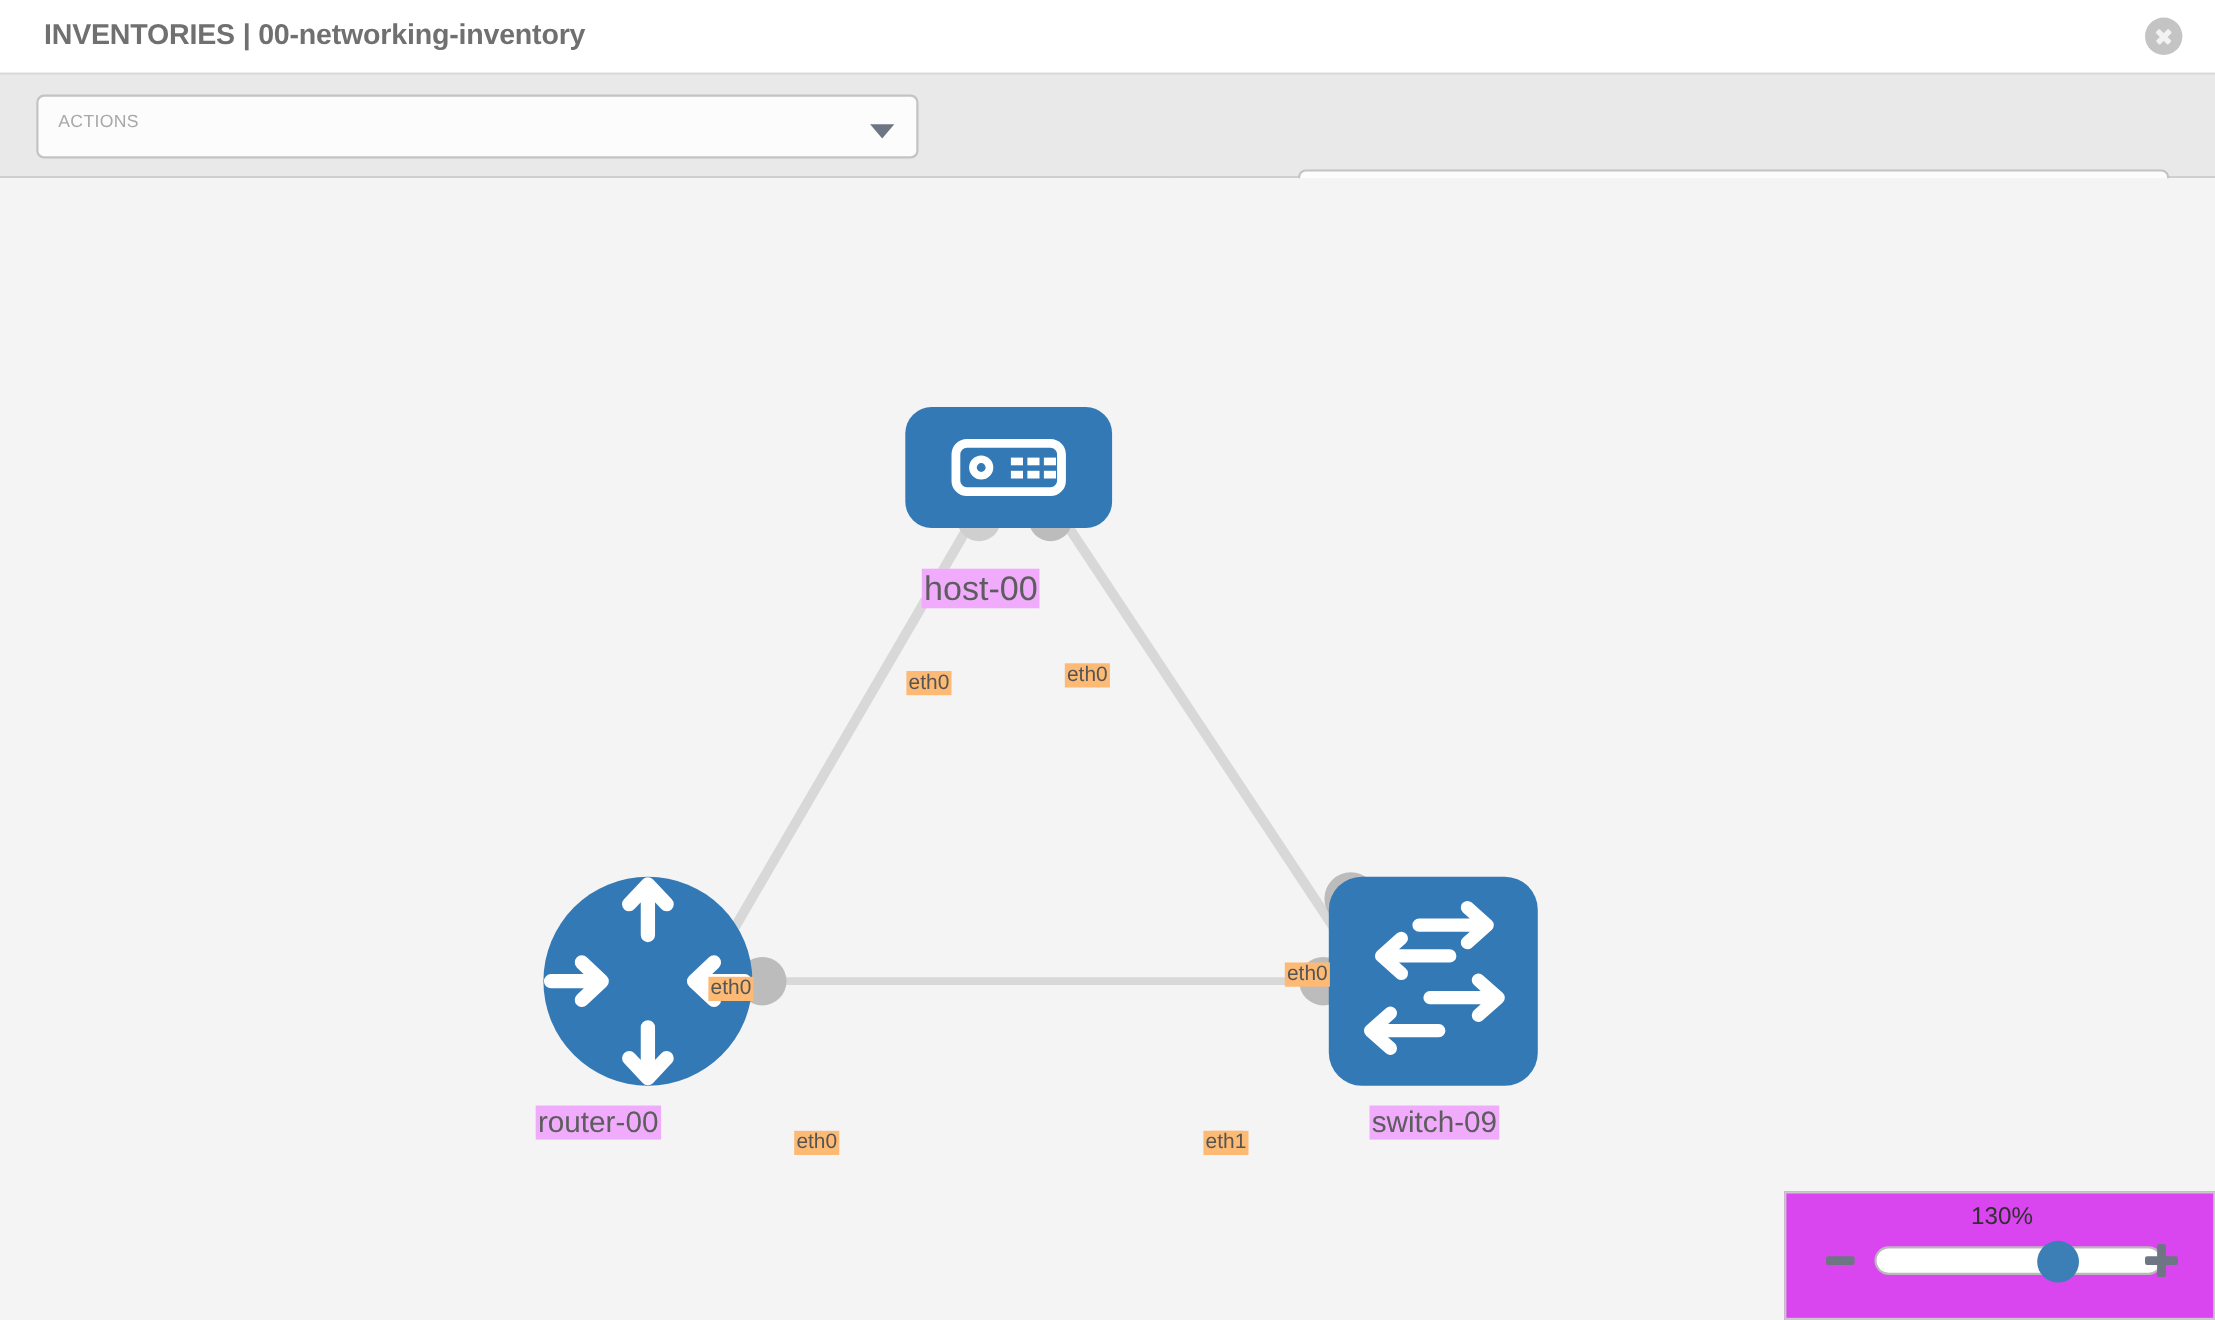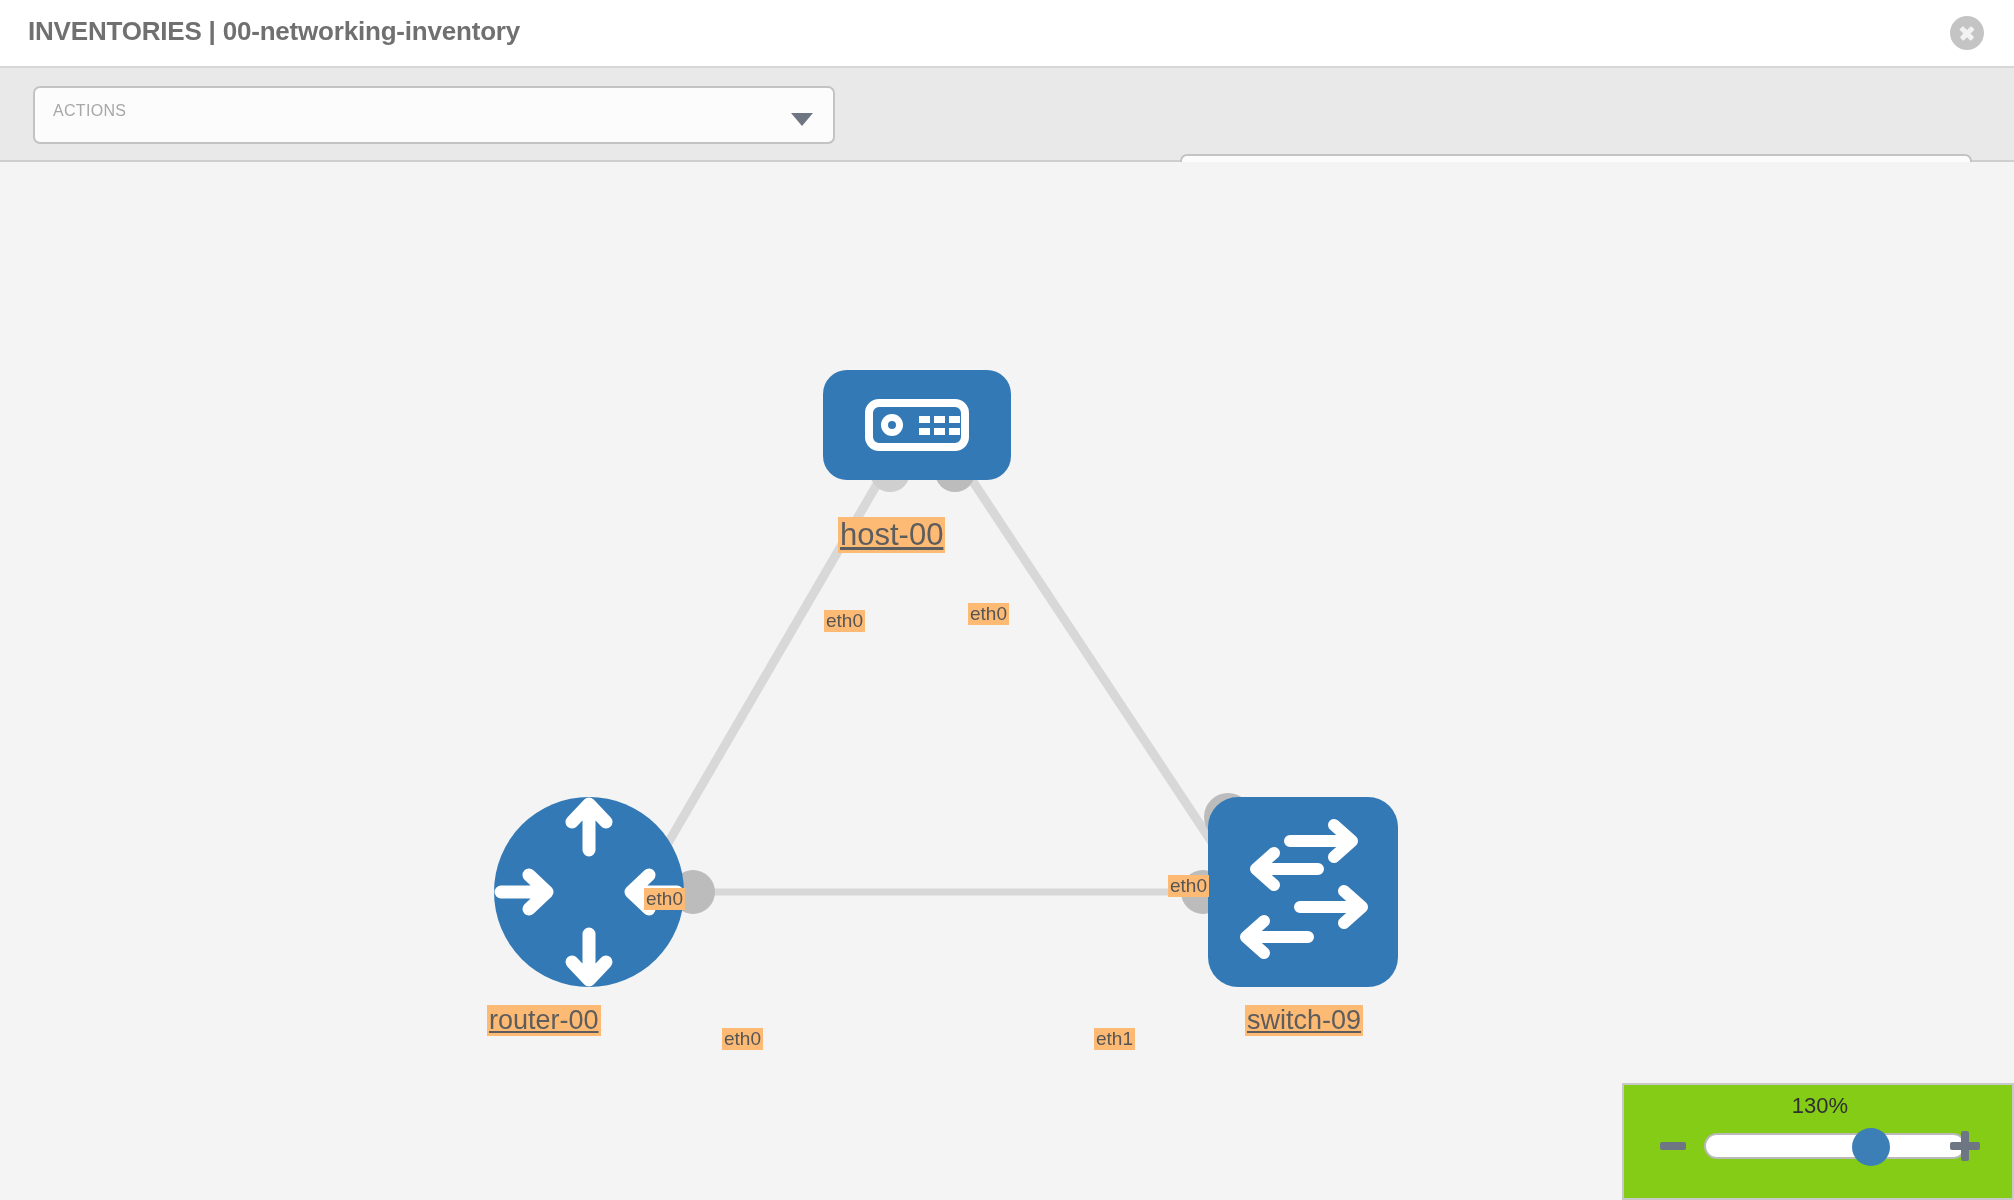--- a/index.html
+++ b/index.html
@@ -11,21 +11,21 @@
   }
   .app { position: relative; width: 2014px; height: 1200px; background: #ffffff; }
 
   
   .header {
     position: absolute; left: 0; top: 0; width: 2014px; height: 68px;
     background: #ffffff;
     border-bottom: 2px solid #d7d7d7;
   }
   .page-title {
-    position: absolute; left: 28px; top: 16px;
+    position: absolute; left: 40px; top: 16px;
     font-size: 26px; font-weight: bold; color: #707070;
     letter-spacing: -0.2px; white-space: nowrap; text-align: center;
   }
   .close-btn {
     position: absolute; right: 30px; top: 16px;
     width: 34px; height: 34px; border-radius: 50%;
     background: #c4c4c4; cursor: pointer;
   }
   .close-btn::before, .close-btn::after {
     content: ""; position: absolute; left: 9px; top: 15px;
@@ -84,38 +84,37 @@
     width: 2014px; height: 1038px;
     background: #f4f4f4;
     overflow: hidden;
   }
   .topo-svg { position: absolute; left: 0; top: 0; }
 
   
   .node-label {
     position: absolute;
     font-size: 27px; color: #5d5d5d;
-    background: #fdba74;
+    background: #f0abfc;
     white-space: nowrap;
     padding: 0 2px;
-    text-decoration: underline;
   }
   .port-label {
     position: absolute;
     font-size: 19px; color: #555555;
     background: #fdba74;
     white-space: nowrap;
     padding: 0 2px;
   }
 
   
   .zoom-panel {
     position: absolute; left: 1622px; top: 1083px;
     width: 392px; height: 117px;
-    background: #84cc16;
+    background: #d946ef;
     border: 2px solid #c9c9c9;
   }
   .zoom-value {
     position: absolute; top: 8px; left: 0; width: 392px;
     text-align: center; font-size: 22px; color: #303030;
   }
   .zoom-minus {
     position: absolute; left: 36px; top: 57px;
     width: 26px; height: 8px; border-radius: 2px; background: #6f7683;
     cursor: pointer;

